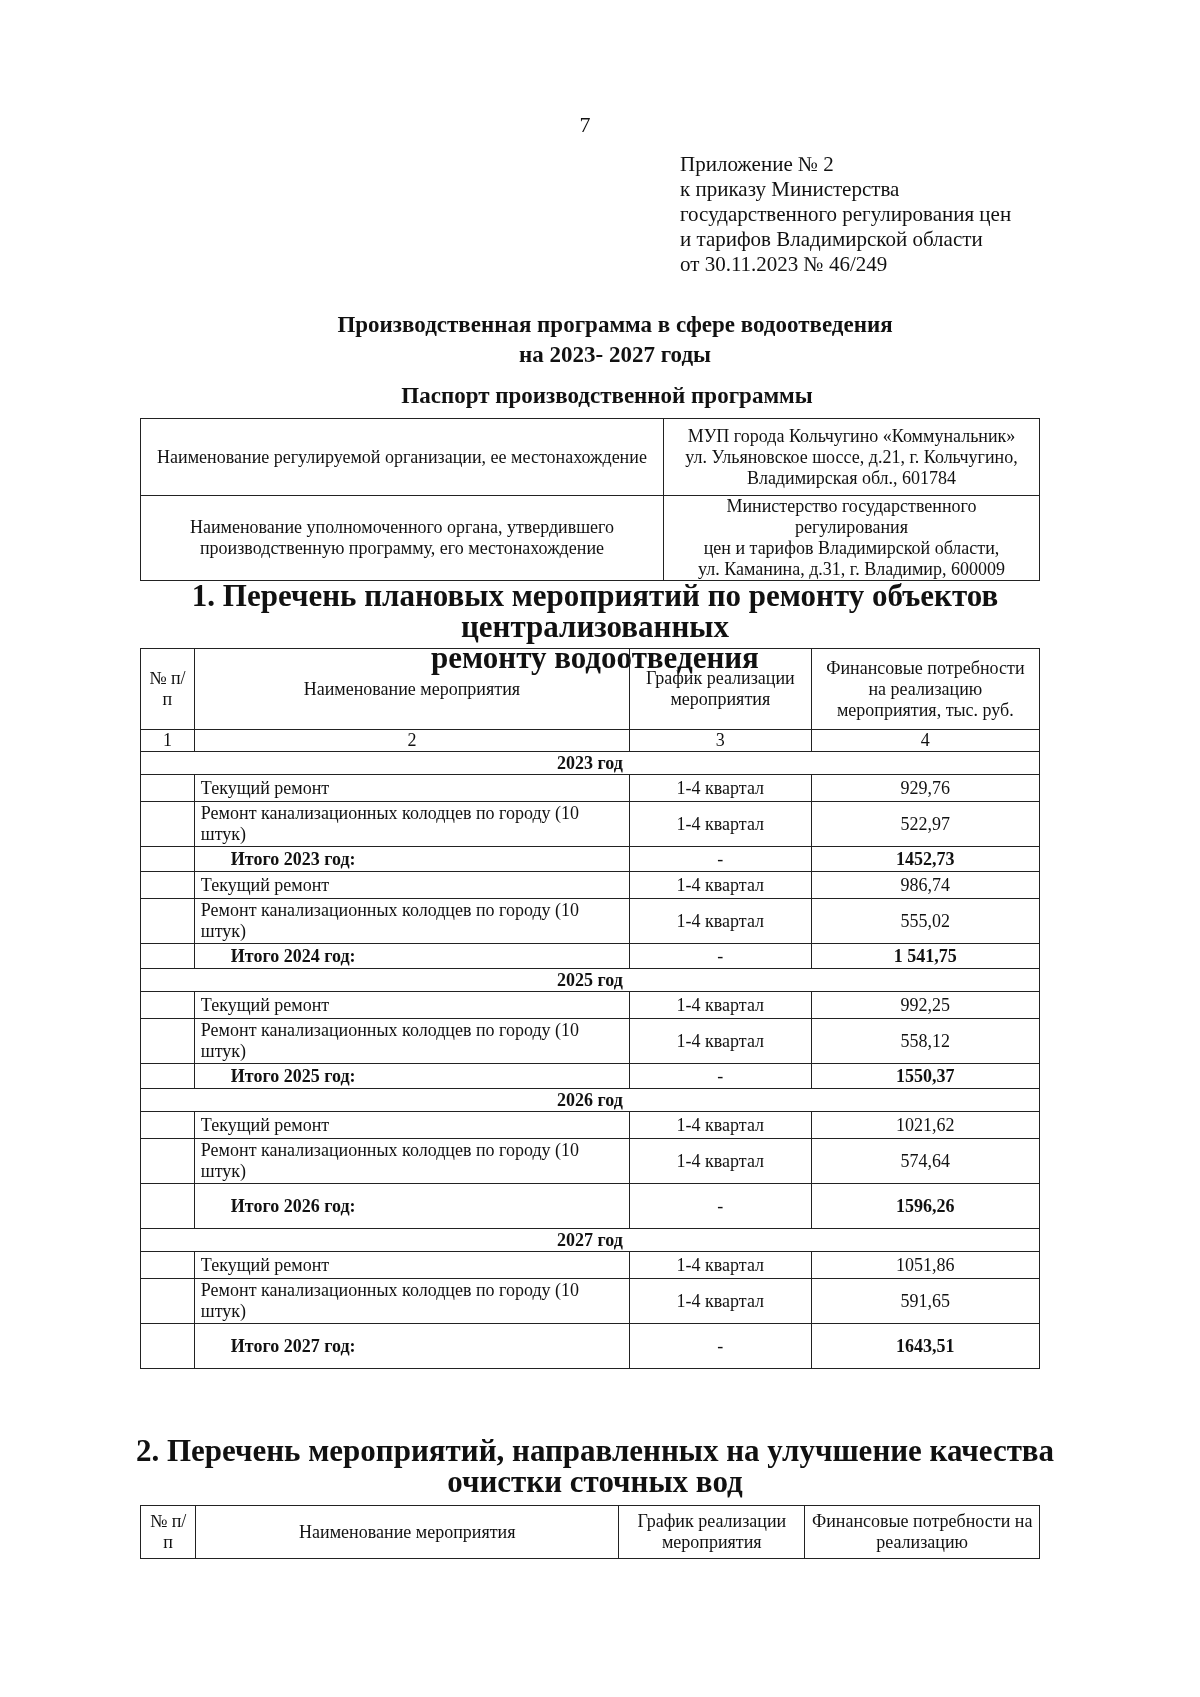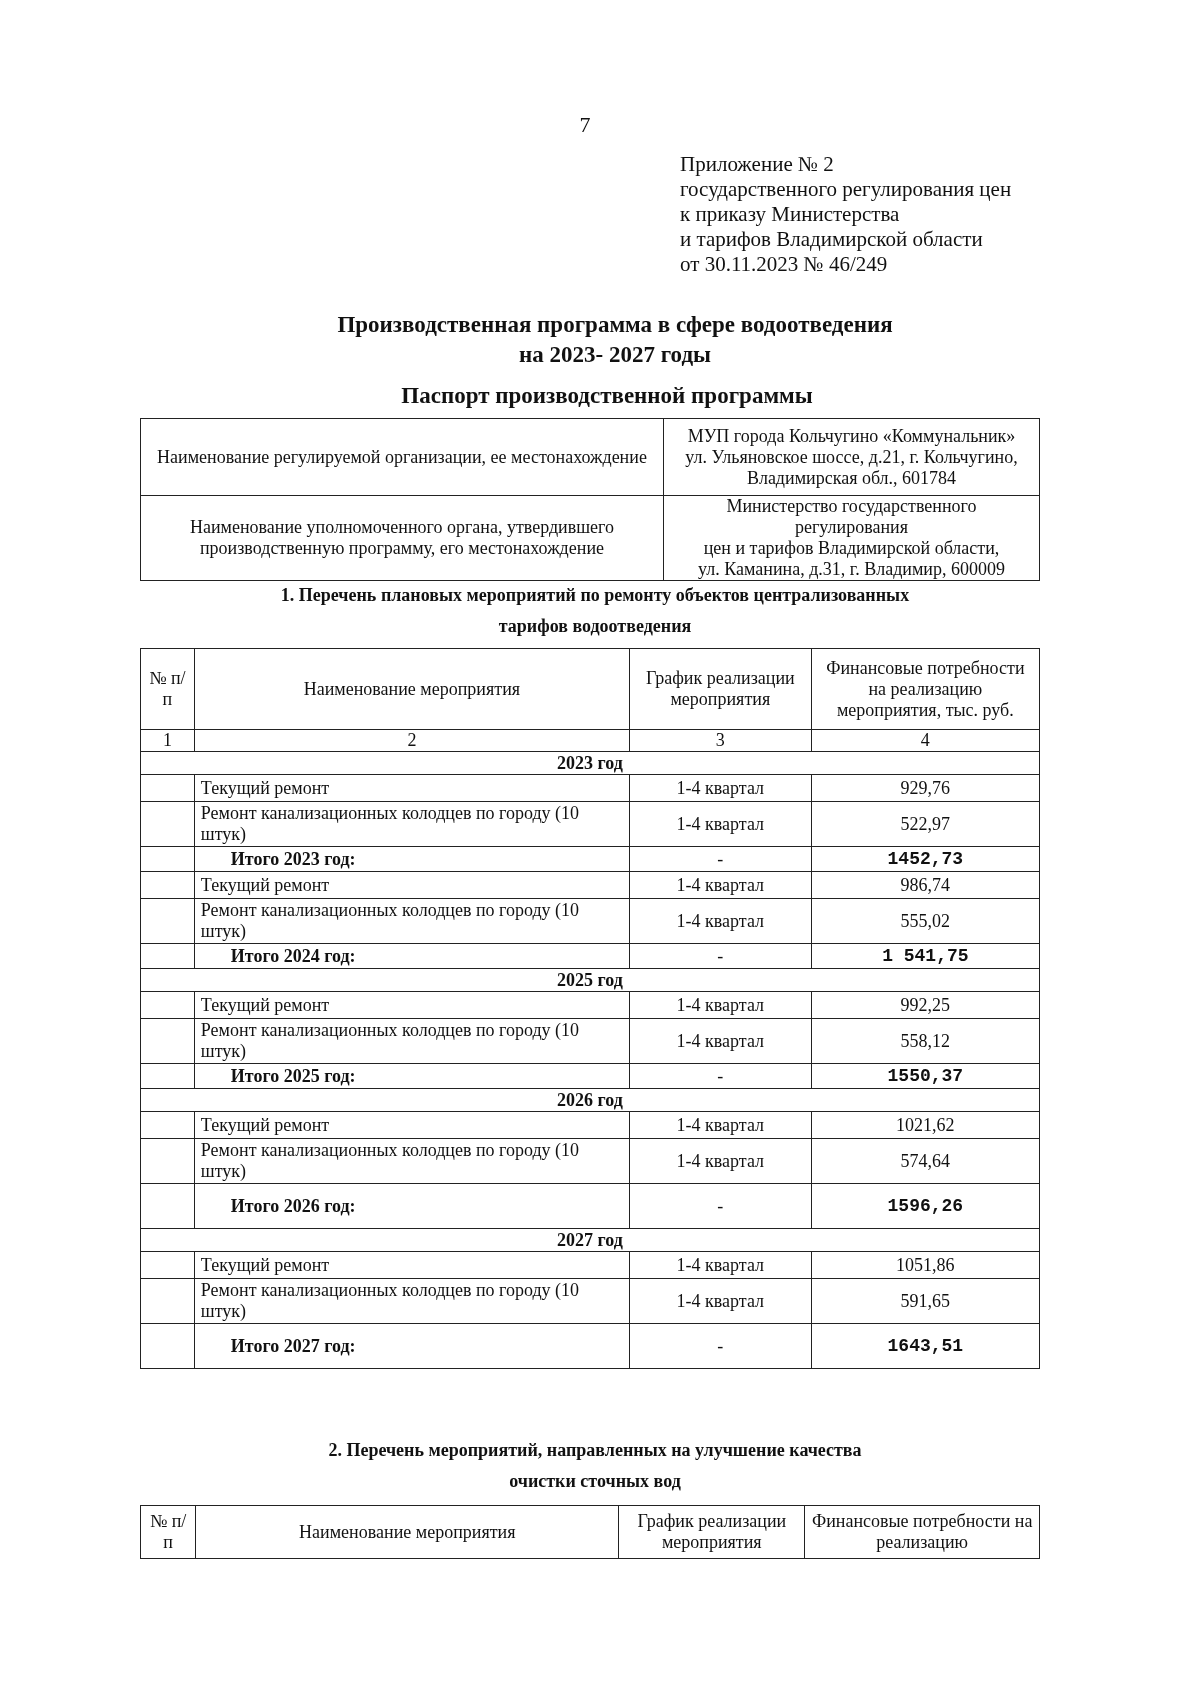--- a/index.html
+++ b/index.html
@@ -26,51 +26,51 @@
     table { border-collapse: collapse; position: absolute; }
     td, th {
       border: 1.5px solid #222; font-weight: normal; font-size: 18px; line-height: 21px;
       padding: 0 6px; vertical-align: middle;
     }
     .passport { top: 418px; left: 140px; width: 900px; }
     .passport td { text-align: center; height: 76px; }
     .passport td.left { width: 510px; }
     .section-title {
       position: absolute; left: 130px; width: 930px; text-align: center;
-      font-weight: bold; font-size: 18px; line-height: 31px;
+      font-weight: bold; font-size: 31px; line-height: 31px;
     }
     .s1 { top: 580px; }
     .s2 { top: 1435px; }
     .works { top: 648px; left: 140px; width: 900px; }
     .works th { text-align: center; }
     .works .c1 { width: 44px; text-align: center; }
     .works .c2 { width: 430px; text-align: left; }
     .works .c3 { width: 178px; text-align: center; }
     .works .c4 { width: 230px; text-align: center; margin-left: 32px; }
     .works tr.head th { height: 80px; }
     .works tr.nums td { height: 20px; text-align: center; }
     .works tr.year td { text-align: center; font-weight: bold; height: 22px; }
     .works tr.simple td { height: 26px; font-family: Liberation Serif, serif; }
     .works tr.double td { height: 44px; }
     .works tr.total td { height: 24px; }
     .works tr.total td.c2 { font-weight: bold; padding-left: 36px; }
-    .works tr.total td.c4 { font-weight: bold; font-family: Liberation Mono, monospace; }
+    .works tr.total td.c4 { font-weight: bold; }
     .works tr.total.tall td { height: 44px; }
     .works2 { top: 1505px; left: 140px; width: 900px; }
     .works2 th { text-align: center; height: 52px; }
   </style>
 </head>
 <body>
 
 <div class="page-number">7</div>
 
 <div class="appendix">
   <div>Приложение № 2</div>
+  <div>к приказу Министерства</div>
   <div>государственного регулирования цен</div>
-  <div>к приказу Министерства</div>
   <div>и тарифов Владимирской области</div>
   <div>от 30.11.2023 № 46/249</div>
 </div>
 
 <div class="title">
   <div>Производственная программа в сфере водоотведения</div>
   <div>на 2023- 2027 годы</div>
 </div>
 
 <div class="subtitle">Паспорт производственной программы</div>
@@ -91,21 +91,21 @@
       <div>Министерство государственного регулирования</div>
       <div>цен и тарифов Владимирской области,</div>
       <div>ул. Каманина, д.31, г. Владимир, 600009</div>
     </td>
   </tr>
 </tbody>
   </table>
 
 <div class="section-title s1">
   <div>1. Перечень плановых мероприятий по ремонту объектов централизованных</div>
-  <div>тарифов водоотведения</div>
+  <div>ремонту водоотведения</div>
 </div>
 
 <table class="works">
   <tbody>
       <tr class="head">
     <th class="c1">№ п/п</th>
     <th class="c2" style="text-align:center">Наименование мероприятия</th>
     <th class="c3">График реализации мероприятия</th>
     <th class="c4">Финансовые потребности на реализацию мероприятия, тыс. руб.</th>
   </tr>

